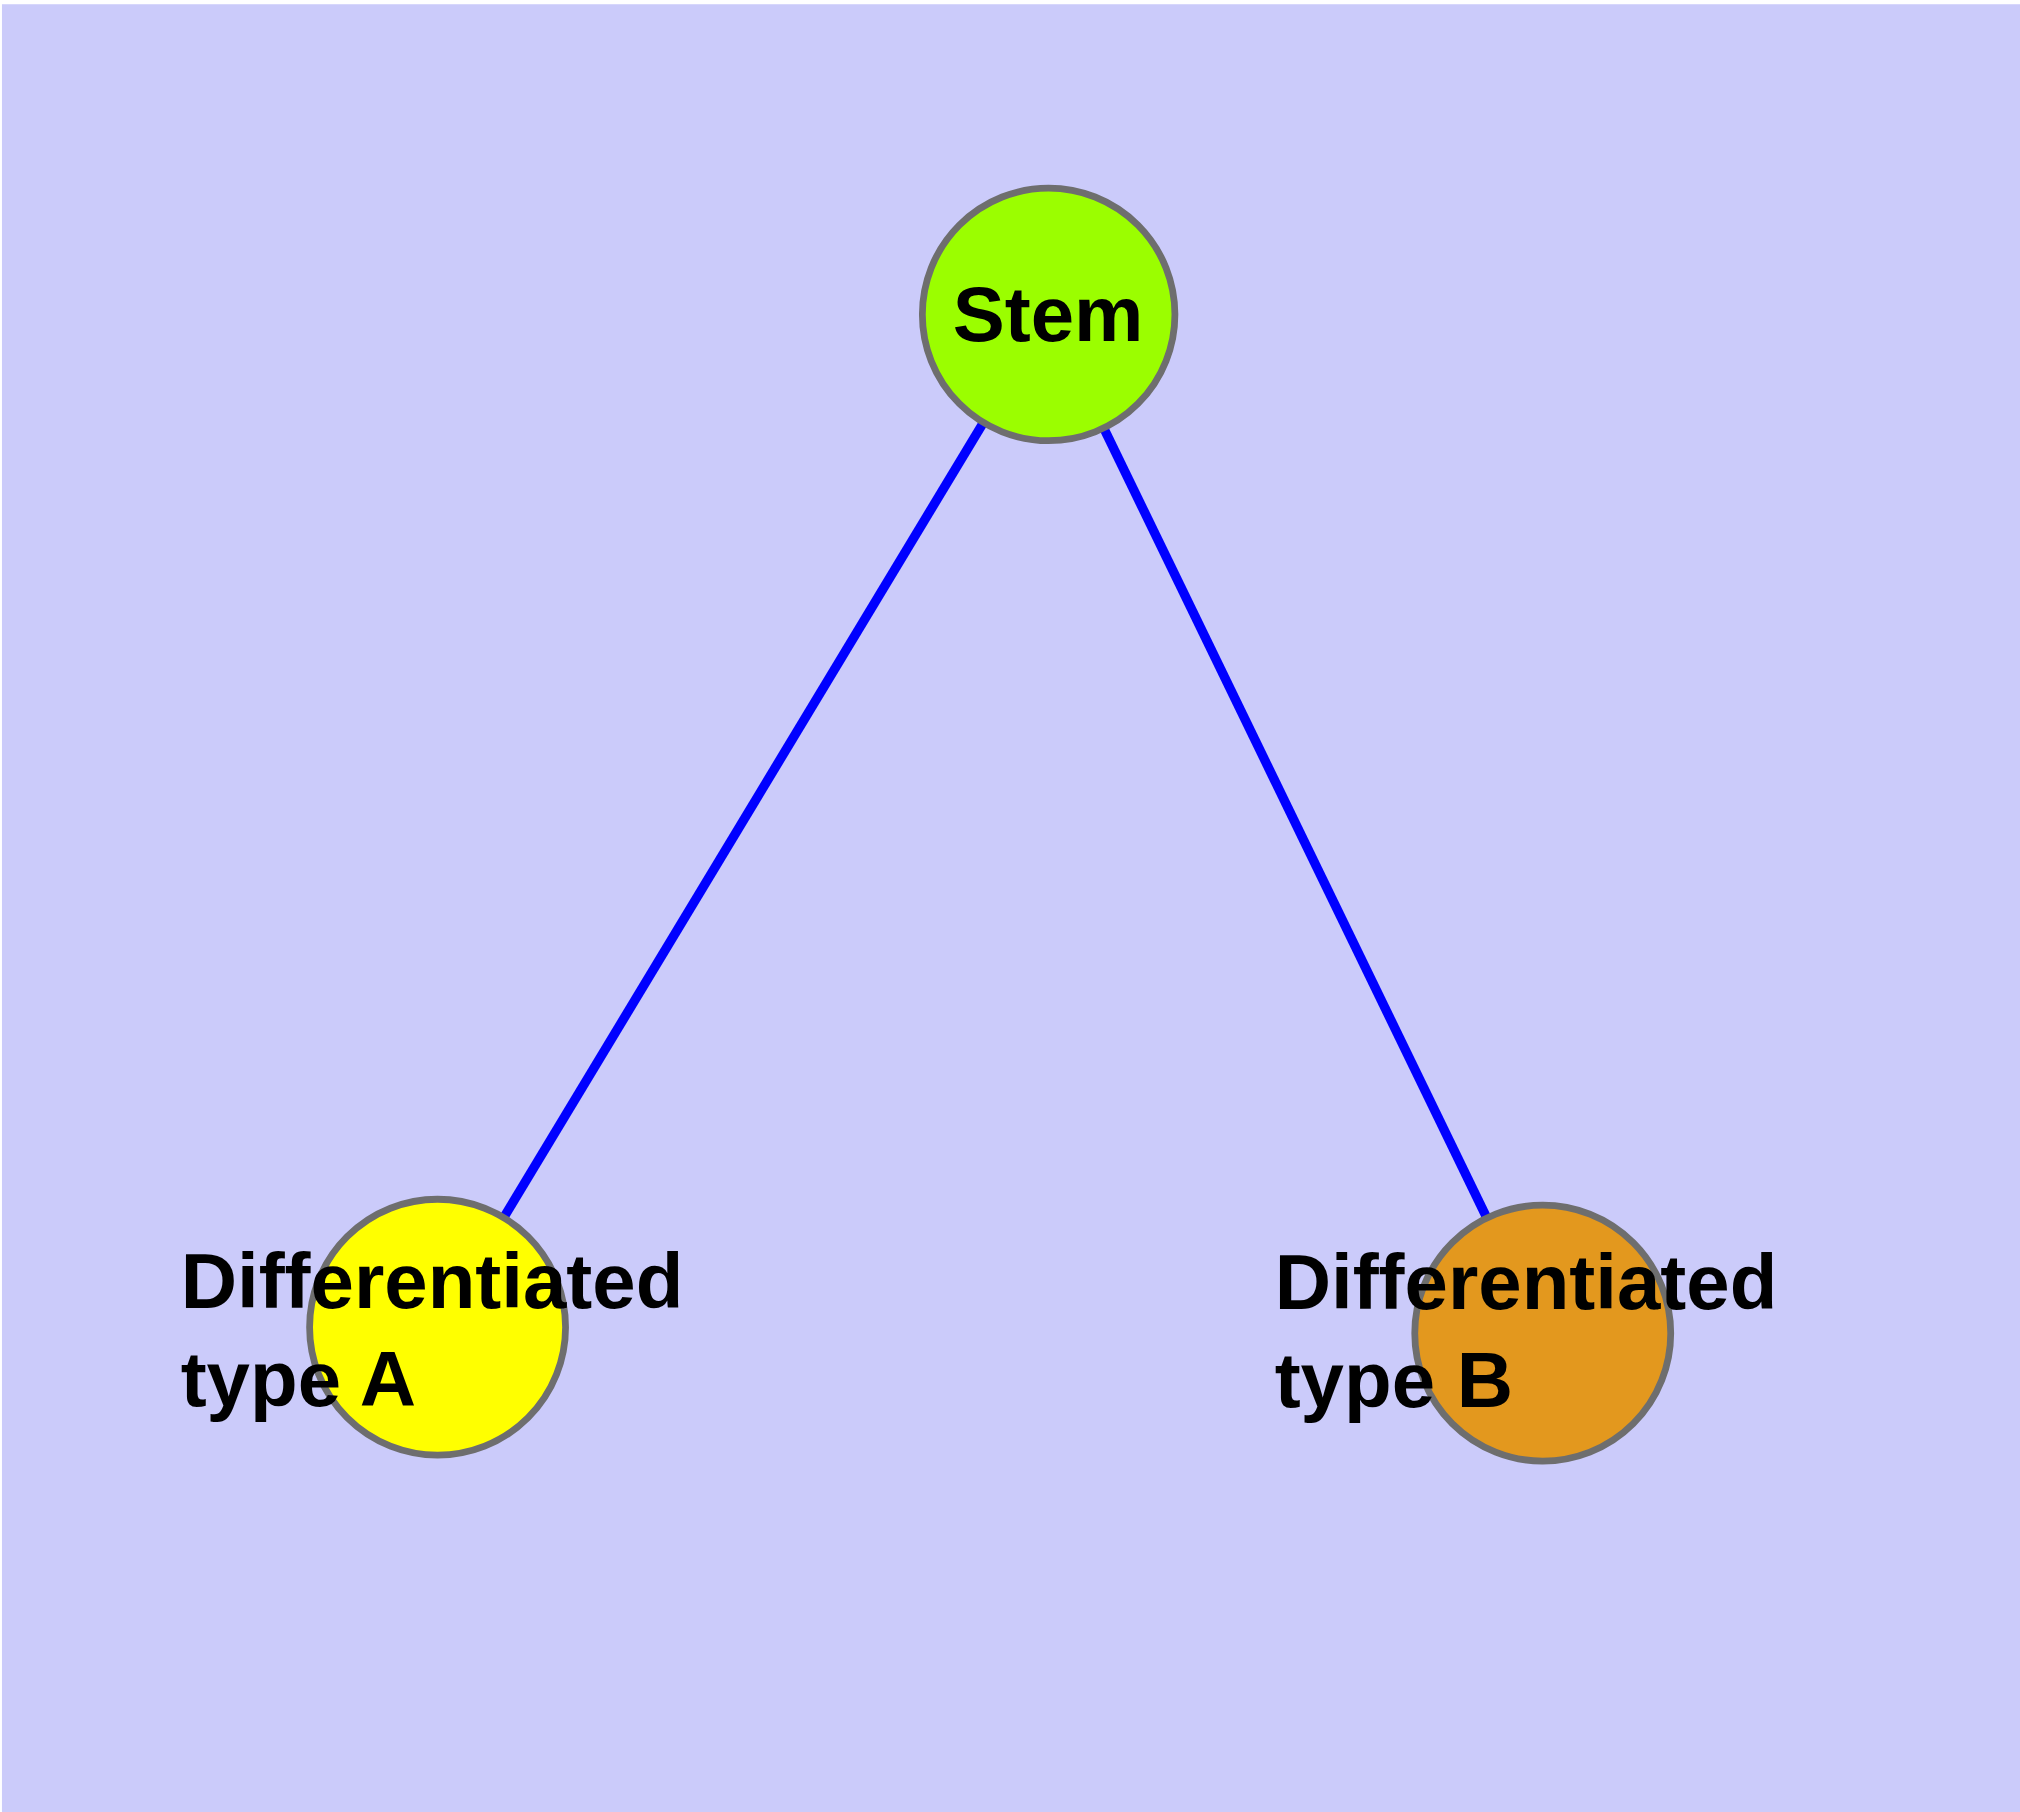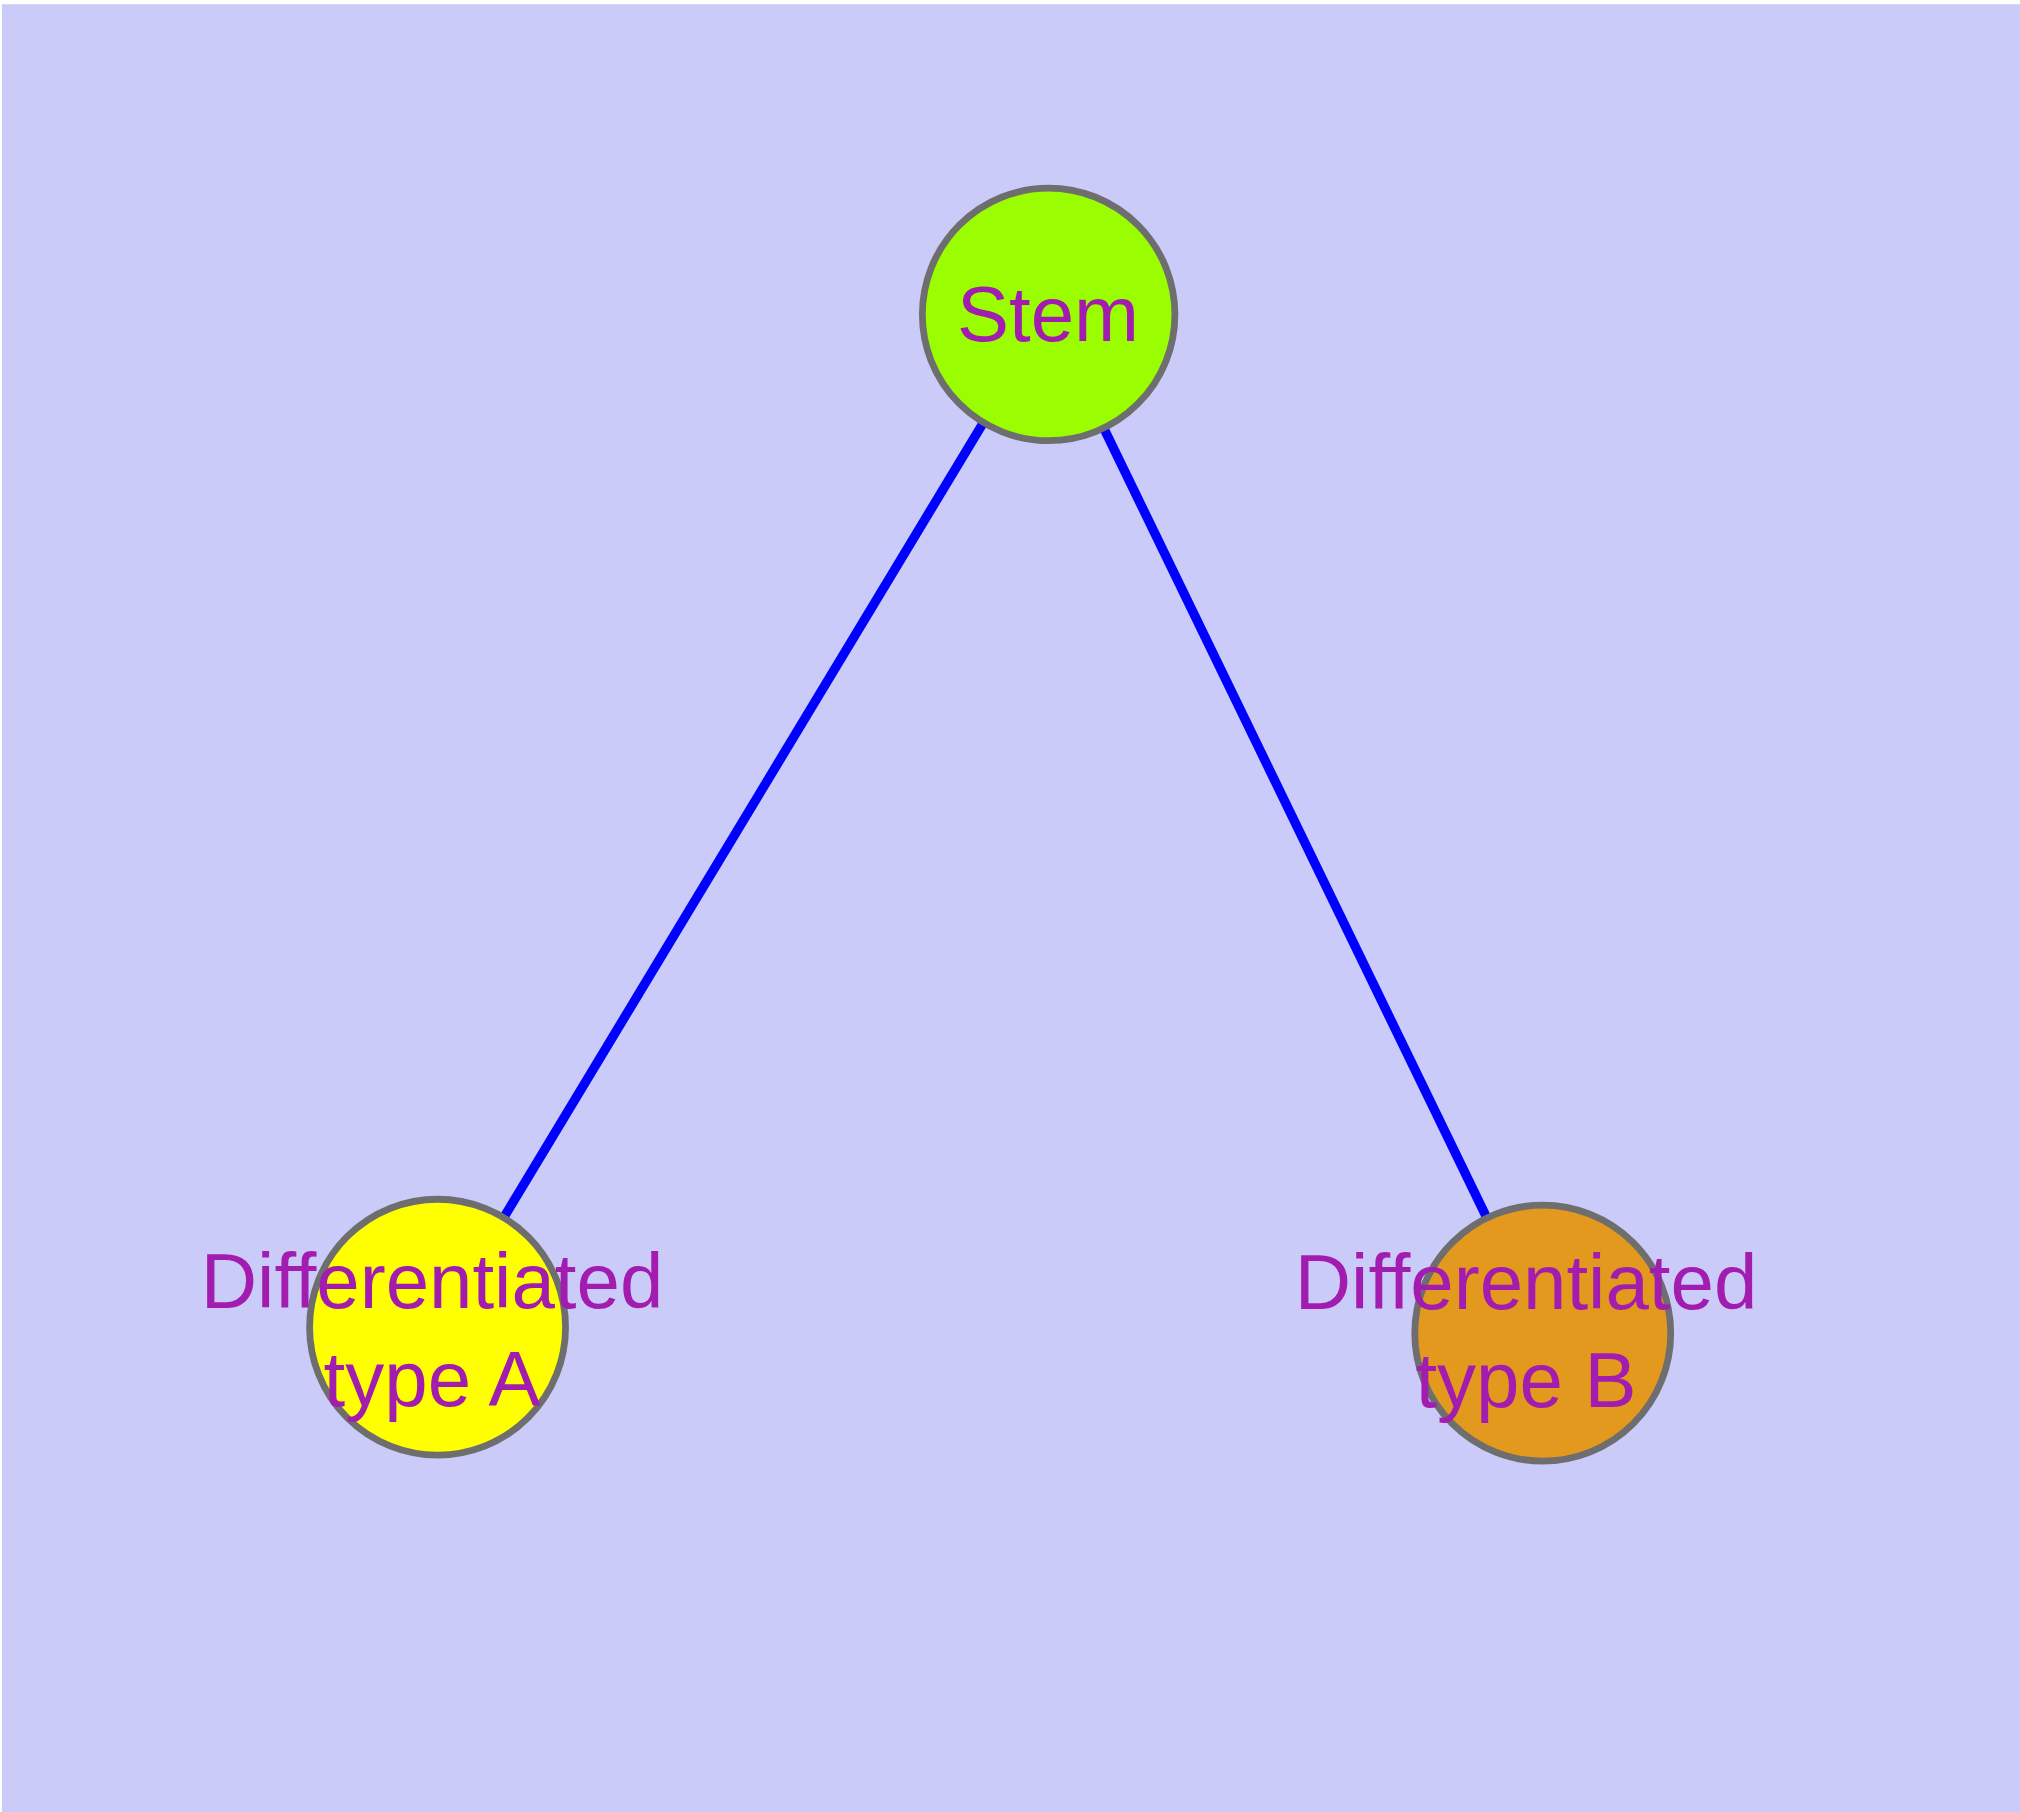--- a/index.html
+++ b/index.html
@@ -17,27 +17,26 @@
   .plot {
     position: absolute;
     left: 0;
     top: 0;
     display: block;
   }
   .node-label {
     position: absolute;
     transform: translate(-50%, -50%);
     font-family: "Liberation Sans", sans-serif;
-    font-weight: 400;
+    font-weight: 700;
     font-size: 78px;
     line-height: 98px;
     letter-spacing: 0px;
-    text-align: center;
     white-space: pre-line;
-    color: #a21caf;
+    color: #000000;
   }
 </style>
 </head>
 <body>
 
 <div class="stage">
   <svg class="plot" width="2021" height="1812" viewBox="0 0 2384 2138">
     <rect x="2" y="5" width="2382" height="2133" fill="#CBCBFA"></rect>
     <line x1="1237" y1="371" x2="516" y2="1566" stroke-width="11" stroke="#0000FF"></line>
     <line x1="1237" y1="371" x2="1820" y2="1573" stroke-width="11" stroke="#0000FF"></line>

